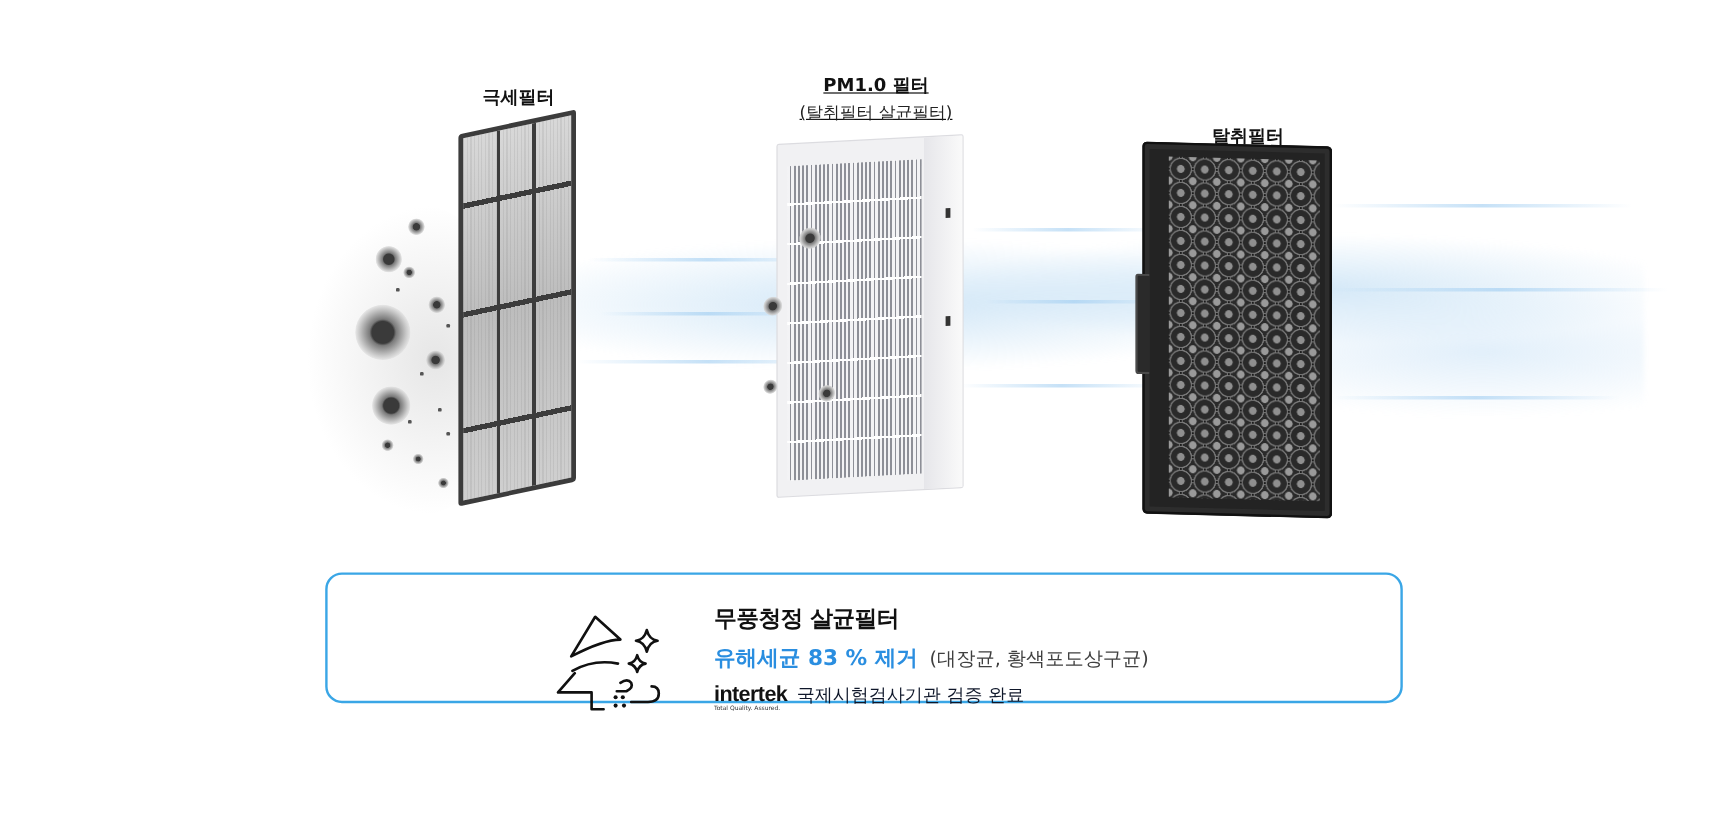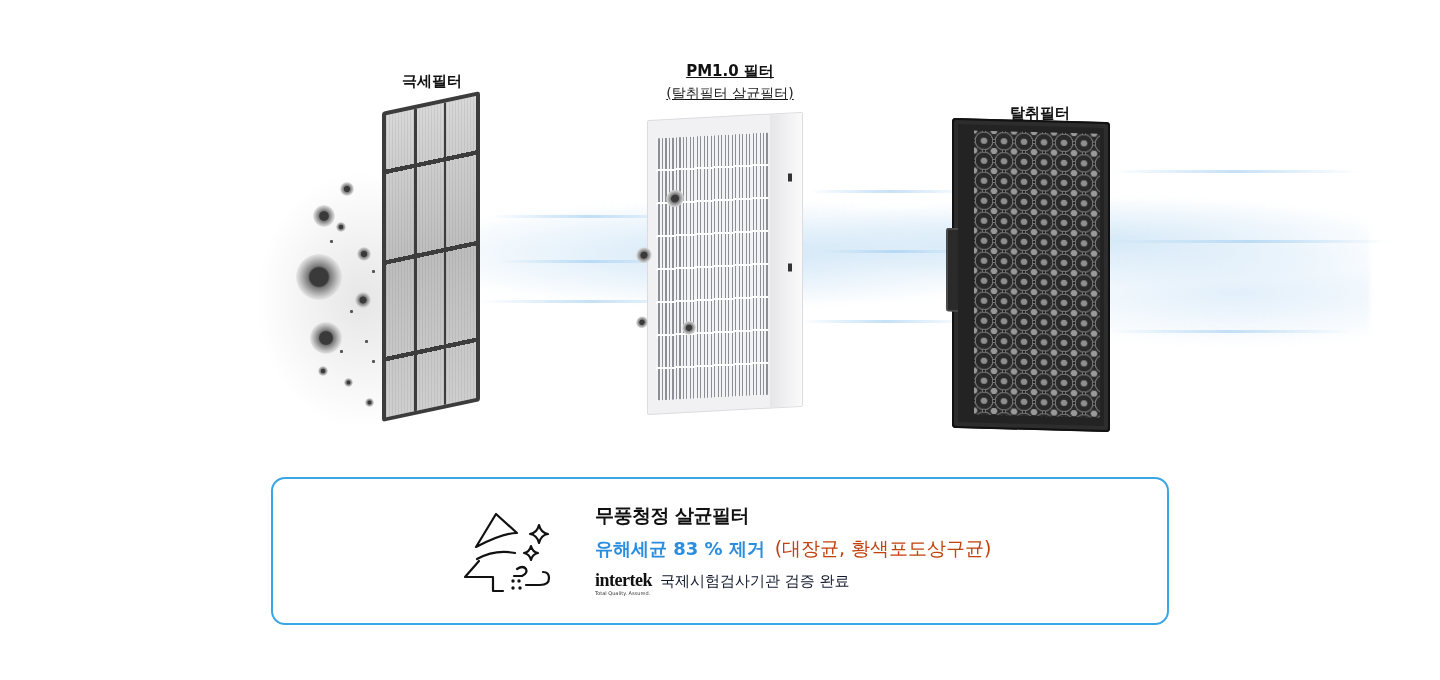--- a/index.html
+++ b/index.html
@@ -83,32 +83,32 @@
       background-image:
         radial-gradient(circle at 50% 50%, #8f8f8f 0 3px, #2a2a2a 3.5px 8px, #7a7a7a 8.5px 9.2px, transparent 9.5px),
         radial-gradient(circle at 50% 50%, #9a9a9a 0 3px, #2a2a2a 3.5px 8px, #7a7a7a 8.5px 9.2px, transparent 9.5px);
       background-size: 20px 20px, 20px 20px;
       background-position: 0 0, 10px 10px;
     }
     .f3 .handle { position: absolute; left: -6px; top: 110px; width: 10px; height: 80px; border: 2px solid #4a4a4a; border-right: none; background: #2a2a2a; border-radius: 3px 0 0 3px; }
 
     
     .info {
-      position: absolute; left: 271px; top: 477px; width: 898px; height: 148px;
+      position: absolute; left: 271px; top: 477px; width: 898px; height: 109px;
       border: 2px solid #3aa6e6; border-radius: 14px; box-sizing: border-box; background: #fff;
     }
     .info .icon { position: absolute; left: 190px; top: 30px; width: 100px; height: 90px; }
     .info .text { position: absolute; left: 322px; top: 24px; }
     .info .title { font-size: 19px; font-weight: bold; color: #111; letter-spacing: -0.5px; }
     .info .claim { margin-top: 7px; font-size: 18px; }
     .info .claim .hi { color: #2a8ee0; font-weight: bold; }
-    .info .claim .note { color: #c2410c; font-size: 19px; margin-left: 4px; }
+    .info .claim .note { color: #404040; font-size: 16px; margin-left: 4px; }
     .info .cert { margin-top: 9px; display: flex; align-items: flex-start; gap: 8px; }
     .info .brand { display: flex; flex-direction: column; }
-    .info .brand-name { font-family: Liberation Serif, serif; font-weight: bold; font-size: 18px; letter-spacing: -0.5px; color: #111; line-height: 18px; }
+    .info .brand-name { font-family: Liberation Sans, sans-serif; font-weight: bold; font-size: 18px; letter-spacing: -0.5px; color: #111; line-height: 18px; }
     .info .brand-tag { font-size: 5px; color: #333; margin-top: 1px; }
     .info .cert-text { font-size: 15px; color: #0f172a; line-height: 20px; }
   </style>
 </head>
 <body>
 
 <div class="stage">
   <div class="airflow"></div>
   <div class="streak" style="left:490px;top:215px;width:200px;"></div>
   <div class="streak" style="left:500px;top:260px;width:180px;"></div>

